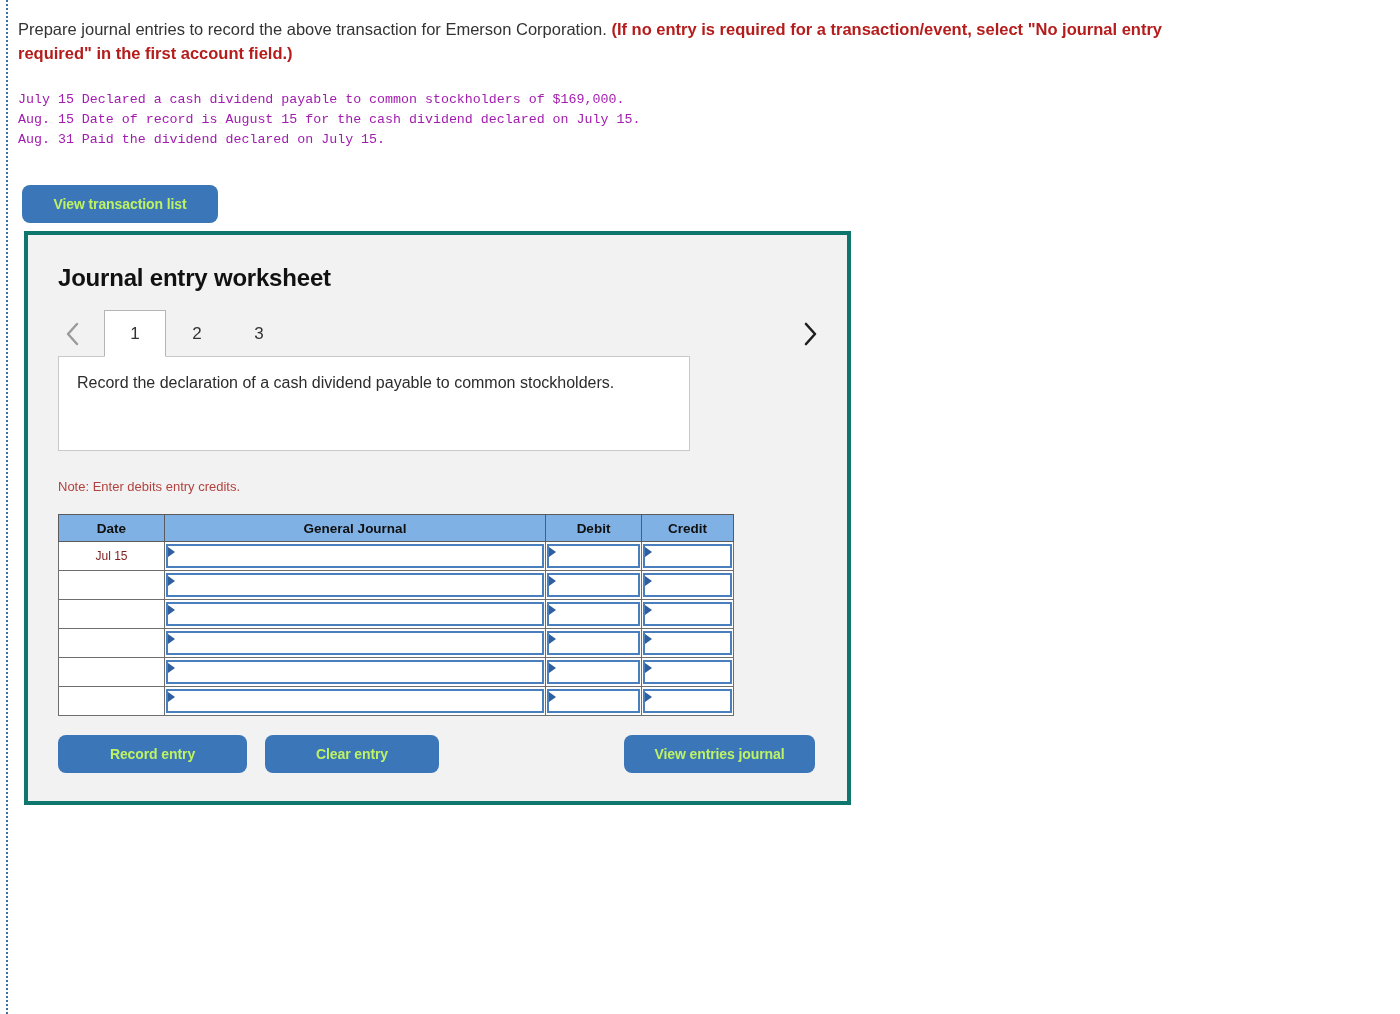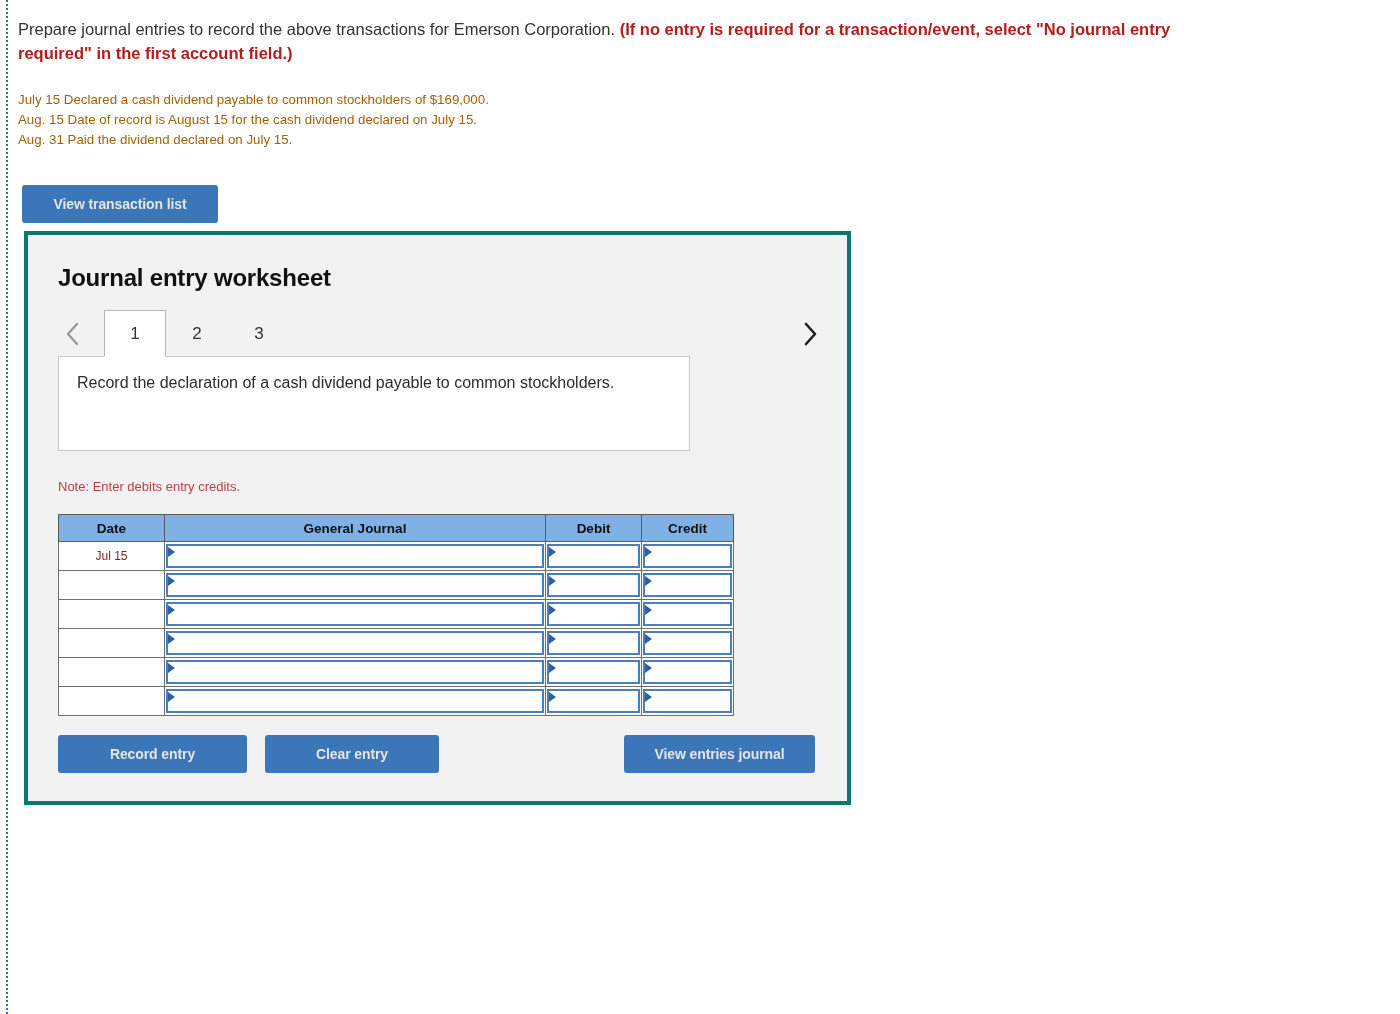--- a/index.html
+++ b/index.html
@@ -42,38 +42,38 @@
   .prompt .emph {
     color: #b51c1c;
     font-weight: bold;
   }
 
   
   .txn-list {
     position: absolute;
     left: 18px;
     top: 90px;
-    font-family: Liberation Sans, sans-serif;
+    font-family: Liberation Mono, monospace;
     font-size: 13.3px;
     line-height: 20px;
-    color: #a16207;
+    color: #a21caf;
     white-space: pre;
   }
 
   
   .btn {
     display: inline-flex;
     align-items: center;
     justify-content: center;
     background: #3a76b8;
-    color: #e5e5e5;
+    color: #bef264;
     font-weight: bold;
     font-size: 14px;
     border: none;
-    border-radius: 3px;
+    border-radius: 8px;
     cursor: pointer;
     padding: 0 14px;
     font-family: "Liberation Sans", sans-serif;
     letter-spacing: -0.1px;
   }
 
   #view-txn-btn {
     position: absolute;
     left: 22px;
     top: 185px;
@@ -250,21 +250,21 @@
   #view-journal-btn{ position: absolute; left: 596px; top: 500px; width: 191px; height: 38px; }
 </style>
 </head>
 <body>
 
 <div id="page">
 
   <div class="left-rule"></div>
 
   <div class="prompt">
-    <span>Prepare journal entries to record the above transactions for Emerson Corporation. </span><span class="emph">(If no entry is required for a transaction/event, select "No journal entry required" in the first account field.)</span>
+    <span>Prepare journal entries to record the above transaction for Emerson Corporation. </span><span class="emph">(If no entry is required for a transaction/event, select "No journal entry required" in the first account field.)</span>
   </div>
 
   <div class="txn-list">July 15 Declared a cash dividend payable to common stockholders of $169,000.
 Aug. 15 Date of record is August 15 for the cash dividend declared on July 15.
 Aug. 31 Paid the dividend declared on July 15.</div>
 
   <button class="btn" id="view-txn-btn">View transaction list</button>
 
   <div class="panel">
 

